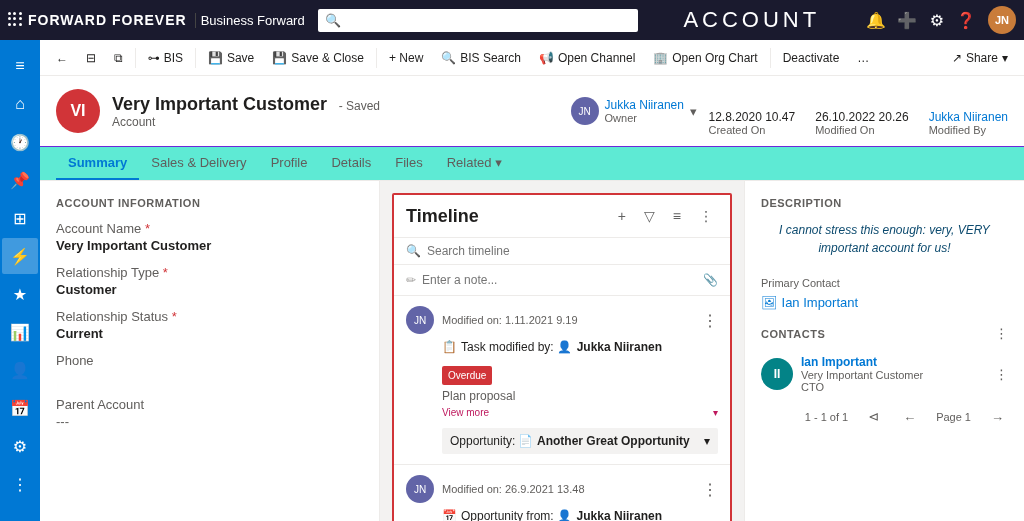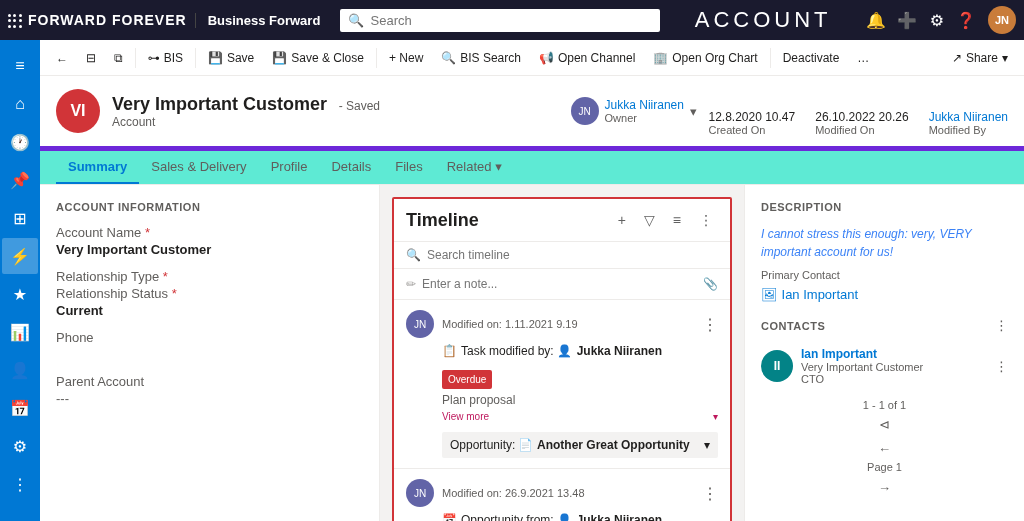--- a/index.html
+++ b/index.html
@@ -3,23 +3,23 @@
   <meta charset="utf-8">
   <style>
     * { box-sizing: border-box; margin: 0; padding: 0; }
     body { font-family: 'Segoe UI', sans-serif; font-size: 13px; background: #f3f2f1; color: #201f1e; overflow: hidden; }
 
     
     .top-nav {
       display: flex; align-items: center;
       background: #1a1a2e; height: 40px; padding: 0 8px; gap: 8px;
     }
-    .top-nav .logo-area { display: flex; align-items: flex-end; gap: 6px; }
+    .top-nav .logo-area { display: flex; align-items: flex-start; gap: 6px; }
     .top-nav .logo-text { color: white; font-weight: 700; font-size: 14px; letter-spacing: 1px; }
-    .top-nav .org-name { color: white; font-size: 13px; padding: 0 12px; border-left: 1px solid #444; font-weight: bold; }
+    .top-nav .org-name { color: white; font-size: 13px; padding: 0 5px; border-left: 1px solid #444; }
     .top-nav .search-box {
       flex: 1; max-width: 320px; display: flex; align-items: center;
       background: white; border-radius: 2px; padding: 4px 8px; gap: 6px;
     }
     .top-nav .search-box input { border: none; outline: none; font-size: 13px; width: 100%; }
     .sandbox-label { color: white; font-size: 22px; font-weight: 300; letter-spacing: 4px; margin: 0 auto; }
     .top-nav-icons { display: flex; align-items: center; gap: 12px; color: white; font-size: 16px; }
     .avatar-circle { width: 28px; height: 28px; border-radius: 50%; background: #c97c3a; display: flex; align-items: center; justify-content: center; color: white; font-size: 11px; font-weight: 600; }
 
     
@@ -30,21 +30,21 @@
     .toolbar-btn {
       display: flex; align-items: center; gap: 4px;
       padding: 4px 8px; border: none; background: transparent; cursor: pointer;
       font-size: 12px; color: #201f1e; border-radius: 2px; white-space: nowrap;
     }
     .toolbar-sep { width: 1px; height: 20px; background: #edebe9; margin: 0 2px; }
 
     
     .record-header {
       background: white; padding: 10px 16px; display: flex; align-items: center;
-      border-bottom: 5px solid #6d28d9; gap: 12px;
+      border-bottom: 1px solid #6d28d9; gap: 12px;
     }
     .record-avatar { width: 44px; height: 44px; border-radius: 50%; background: #d13438; display: flex; align-items: center; justify-content: center; color: white; font-size: 16px; font-weight: 700; }
     .record-title-area { flex: 1; }
     .record-title { font-size: 18px; font-weight: 600; color: #201f1e; }
     .record-saved { color: #605e5c; font-size: 12px; margin-left: 8px; }
     .record-type { color: #605e5c; font-size: 12px; }
     .record-meta { display: flex; gap: 20px; margin-left: auto; margin-top: 24px; }
     .record-meta-item { display: flex; flex-direction: column; font-size: 11px; color: #605e5c; }
     .record-meta-item .meta-val { font-size: 12px; color: #201f1e; font-weight: 500; }
     .record-meta-item .meta-link { color: #0078d4; font-size: 12px; font-weight: 500; cursor: pointer; }
@@ -86,32 +86,32 @@
     .timeline-item-menu { background: transparent; border: none; cursor: pointer; color: #605e5c; font-size: 16px; }
     .timeline-item-body { margin-left: 36px; }
     .timeline-item-action { font-size: 12px; color: #201f1e; display: flex; align-items: center; gap: 4px; }
     .overdue-badge { background: #d13438; color: white; font-size: 10px; padding: 4px 6px; border-radius: 2px; display: inline-block; margin-top: 12px; }
     .timeline-item-desc { font-size: 12px; color: #605e5c; margin-top: 4px; }
     .view-more { display: flex; align-items: center; justify-content: space-between; font-size: 10px; color: #be185d; padding: 4px 0; cursor: pointer; }
     .opportunity-row { display: flex; align-items: center; justify-content: space-between; background: #f3f2f1; padding: 6px 8px; border-radius: 2px; margin-top: 6px; font-size: 12px; cursor: pointer; }
 
     
     .right-panel { width: 280px; background: white; padding: 16px; border-left: 1px solid #edebe9; overflow-y: auto; }
-    .desc-text { font-size: 12px; color: #3b82f6; line-height: 1.5; font-style: italic; margin-bottom: 8px; }
+    .desc-text { font-size: 12px; color: #0c4a6e; line-height: 1.5; font-style: italic; margin-bottom: 20px; text-align: center; }
     .primary-contact-label { font-size: 11px; color: #605e5c; margin-bottom: 6px; }
     .contact-name { color: #0078d4; font-size: 13px; font-weight: 500; cursor: pointer; display: flex; align-items: center; gap: 4px; margin-bottom: 16px; }
     .contacts-header { display: flex; align-items: center; justify-content: space-between; margin-bottom: 8px; }
     .contacts-title { font-size: 11px; font-weight: 600; color: #605e5c; text-transform: uppercase; letter-spacing: 0.5px; }
     .contact-row { display: flex; align-items: center; gap: 8px; padding: 6px 0; }
     .contact-avatar { width: 32px; height: 32px; border-radius: 50%; background: #038387; display: flex; align-items: center; justify-content: center; color: white; font-size: 12px; font-weight: 600; flex-shrink: 0; }
     .contact-info { flex: 1; }
     .contact-info-name { font-size: 12px; font-weight: 600; color: #0078d4; cursor: pointer; }
     .contact-info-company { font-size: 11px; color: #605e5c; }
     .contact-info-title { font-size: 11px; color: #605e5c; }
-    .pagination { display: flex; align-items: center; justify-content: flex-end; gap: 4px; font-size: 11px; color: #605e5c; margin-top: 8px; flex-direction: column; }
+    .pagination { display: flex; align-items: center; justify-content: flex-end; gap: 16px; font-size: 11px; color: #605e5c; margin-top: 8px; }
     .page-btn { background: transparent; border: none; cursor: pointer; color: #605e5c; font-size: 13px; padding: 2px 4px; }
 
     .grid-icon { display: inline-grid; grid-template-columns: 1fr 1fr 1fr; gap: 2px; width: 14px; height: 14px; }
     .grid-icon span { background: #fff; width: 3px; height: 3px; border-radius: 50%; }
 
     .nav-sidebar { width: 40px; background: #0078d4; display: flex; flex-direction: column; align-items: center; padding: 8px 0; gap: 2px; }
     .nav-item { width: 36px; height: 36px; display: flex; align-items: center; justify-content: center; color: white; border-radius: 2px; cursor: pointer; font-size: 16px; }
     .nav-item.active { background: rgba(255,255,255,0.25); }
 
     .content-wrapper { display: flex; flex: 1; overflow: hidden; }
@@ -133,21 +133,20 @@
         <span></span>
         <span></span>
     </div>
     <div>
       <div class="logo-text">FORWARD FOREVER</div>
     </div>
   </div>
   <div class="org-name">Business Forward</div>
   <div class="search-box">
     <span>🔍</span>
-    <input type="text" placeholder="Search" style="">
   </div>
   <div class="sandbox-label">ACCOUNT</div>
   <div class="top-nav-icons">
     <span style="cursor:pointer">🔔</span>
     <span style="cursor:pointer">➕</span>
     <span style="cursor:pointer">⚙</span>
     <span style="cursor:pointer">❓</span>
     <div class="avatar-circle">JN</div>
   </div>
 </div>
@@ -282,20 +281,21 @@
             <span>Account Name</span>
             <span class="required">*</span>
           </div>
           <div class="field-value">Very Important Customer</div>
         </div>
         <div>
           <div class="field-label">
             <span>Relationship Type</span>
             <span class="required">*</span>
           </div>
+          <div class="field-value">Customer</div>
         </div>
         <div>
           <div class="field-label">
             <span>Relationship Status</span>
             <span class="required">*</span>
           </div>
           <div class="field-value">Current</div>
         </div>
         <div>
           <div class="field-label">Phone</div>

